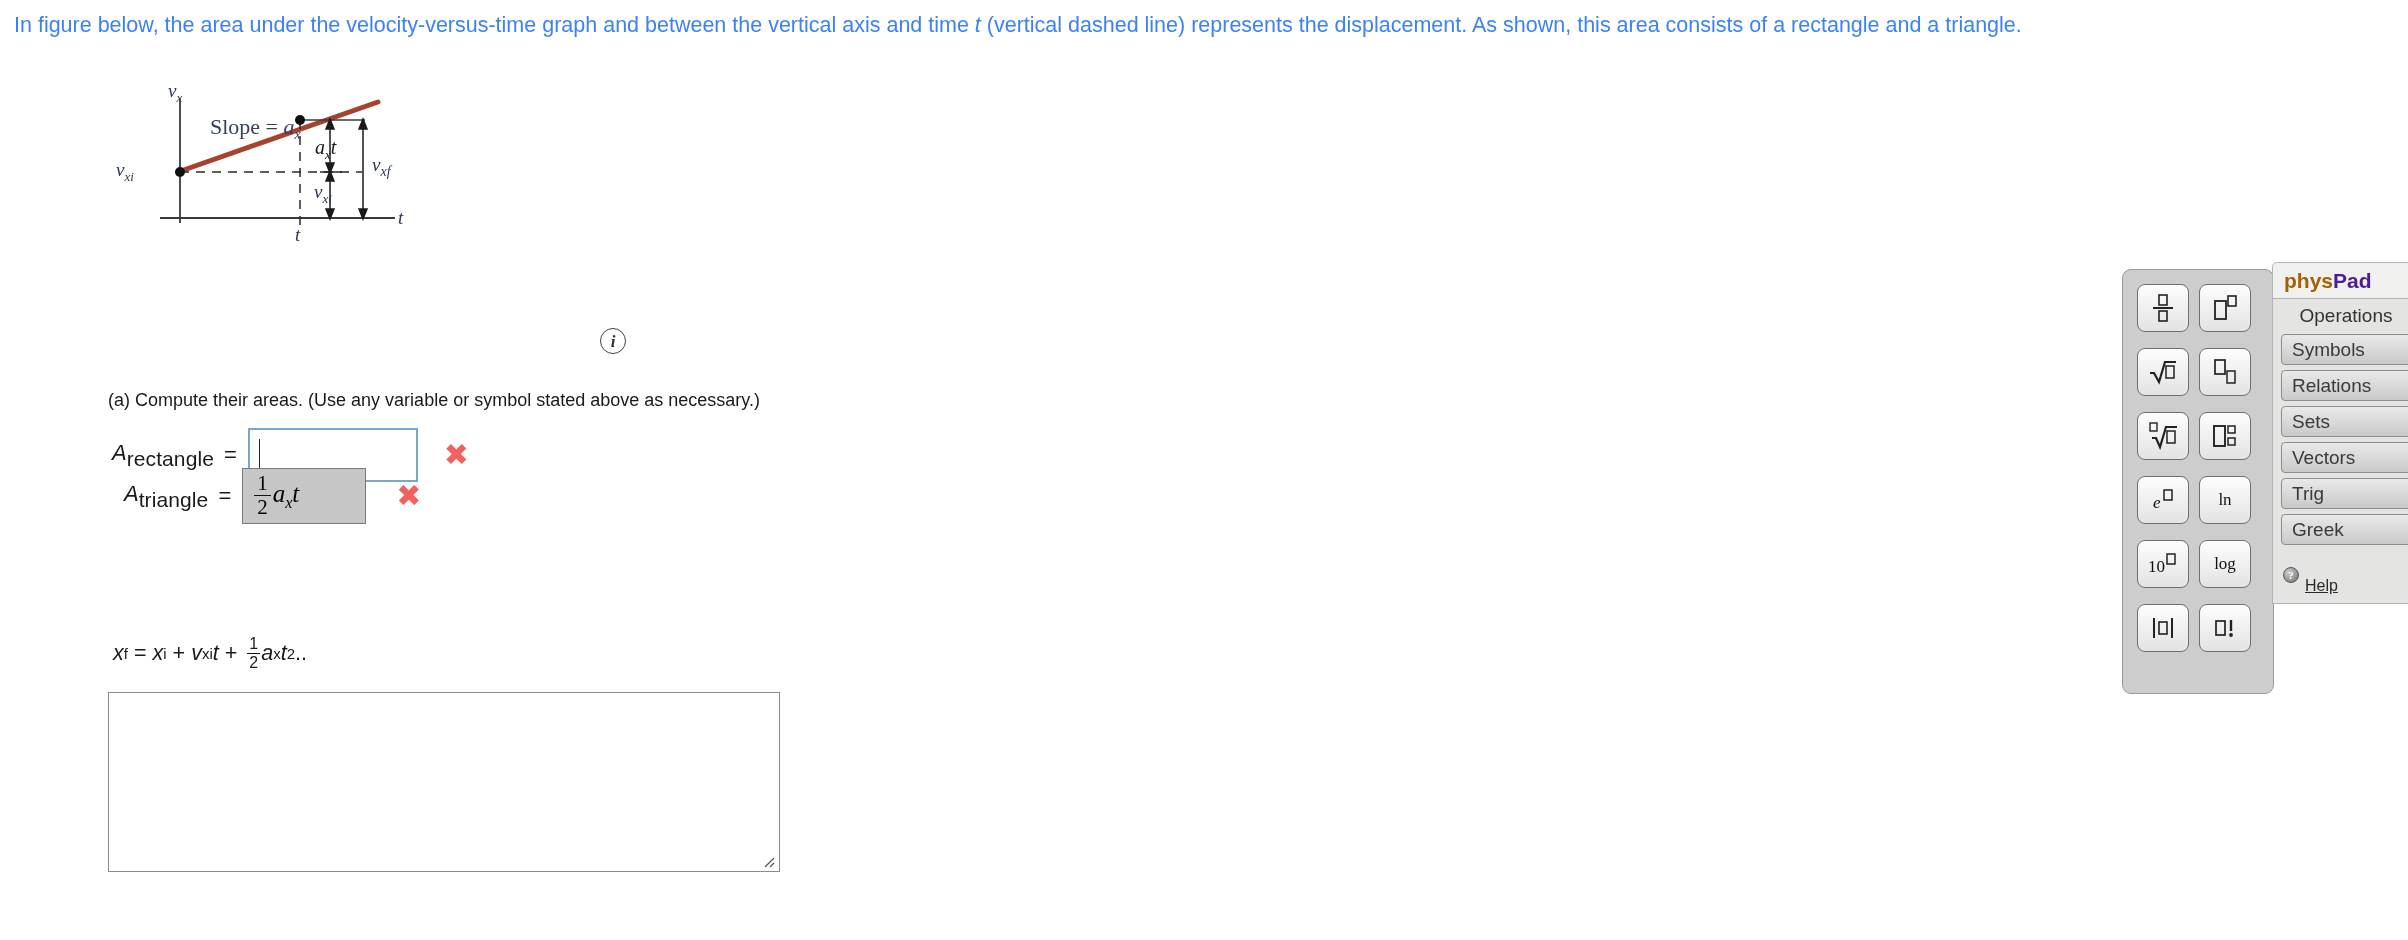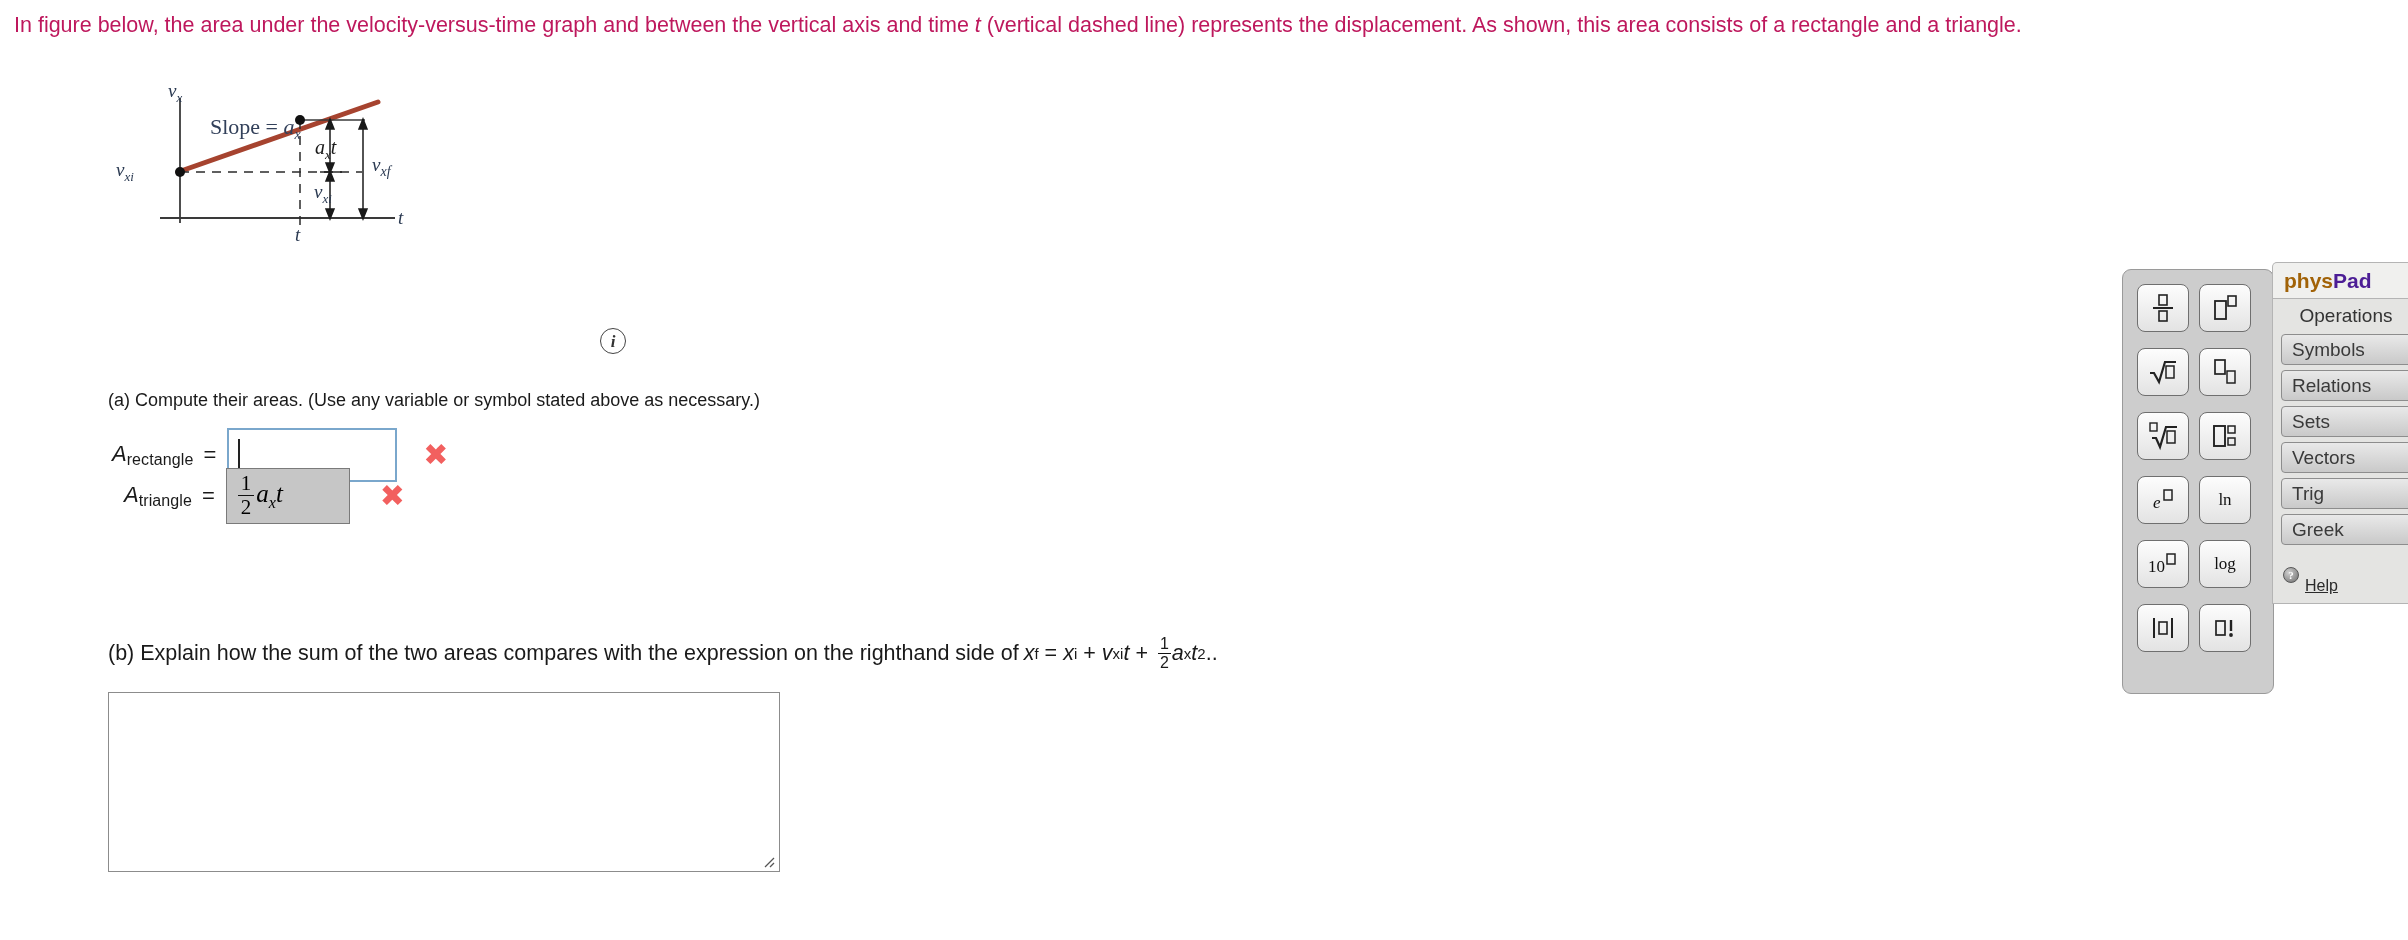--- a/index.html
+++ b/index.html
@@ -17,21 +17,21 @@
   }
 
   
   .problem-statement {
     position: absolute;
     left: 14px;
     top: 10px;
     width: 2330px;
     font-size: 21.5px;
     line-height: 31px;
-    color: #be185d;
+    color: #3b82f6;
   }
   .problem-statement .var-it {
     font-style: italic;
   }
 
   
   .figure-block {
     position: absolute;
     left: 150px;
     top: 88px;
@@ -79,21 +79,21 @@
 
   .ans-label {
     font-size: 22px;
     color: #1a1a1a;
     white-space: nowrap;
     font-style: italic;
     margin-right: 10px;
   }
   .ans-label sub {
     font-style: normal;
-    font-size: 16px;
+    font-size: 21px;
     vertical-align: -0.28em;
     letter-spacing: 0.1px;
   }
   .ans-eq {
     font-size: 22px;
     margin-right: 11px;
     color: #1a1a1a;
   }
 
   .math-input {
@@ -417,21 +417,20 @@
     <span class="frac">
       <span class="num">1</span>
       <span class="den">2</span>
     </span>
     <span class="mvar"><span>a</span><sub>x</sub><span>t</span></span>
   </div>
   <span class="xmark">✖</span>
 </div>
 
 <div class="part-b-text">
-  <span>(b) Explain how the sum of the two areas compares with the expression on the righthand side of</span>
   <span class="eqn">
     <span>x</span>
       <sub>f</sub>
     <span class="eq-op">=</span>
     <span>x</span>
       <sub>i</sub>
     <span class="eq-op">+</span>
     <span>v</span>
       <sub>xi</sub>
       <span>t</span>

